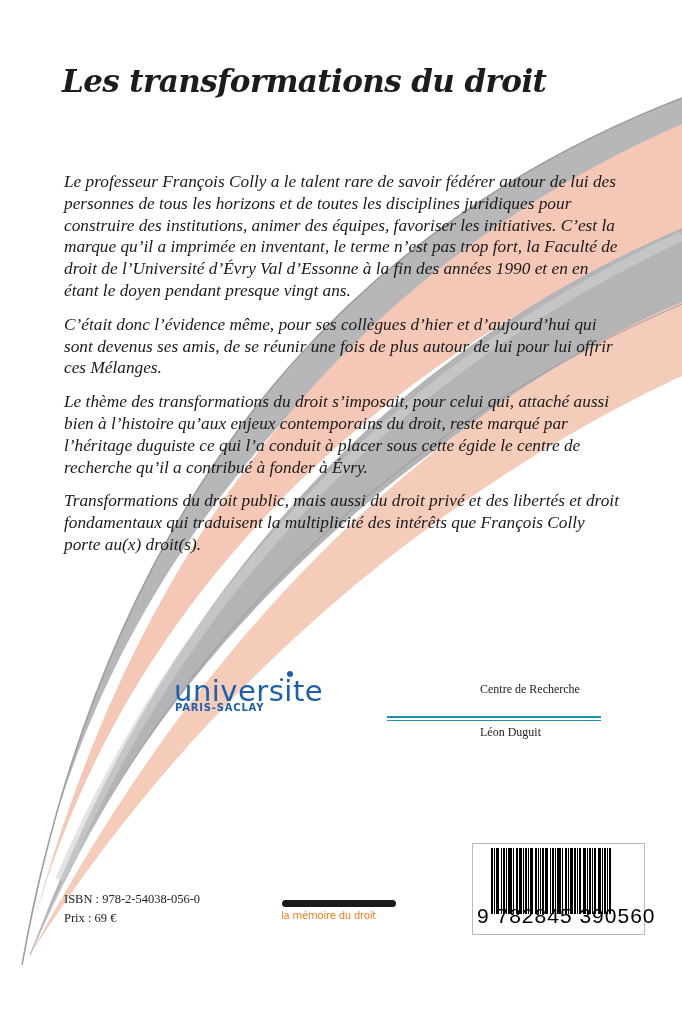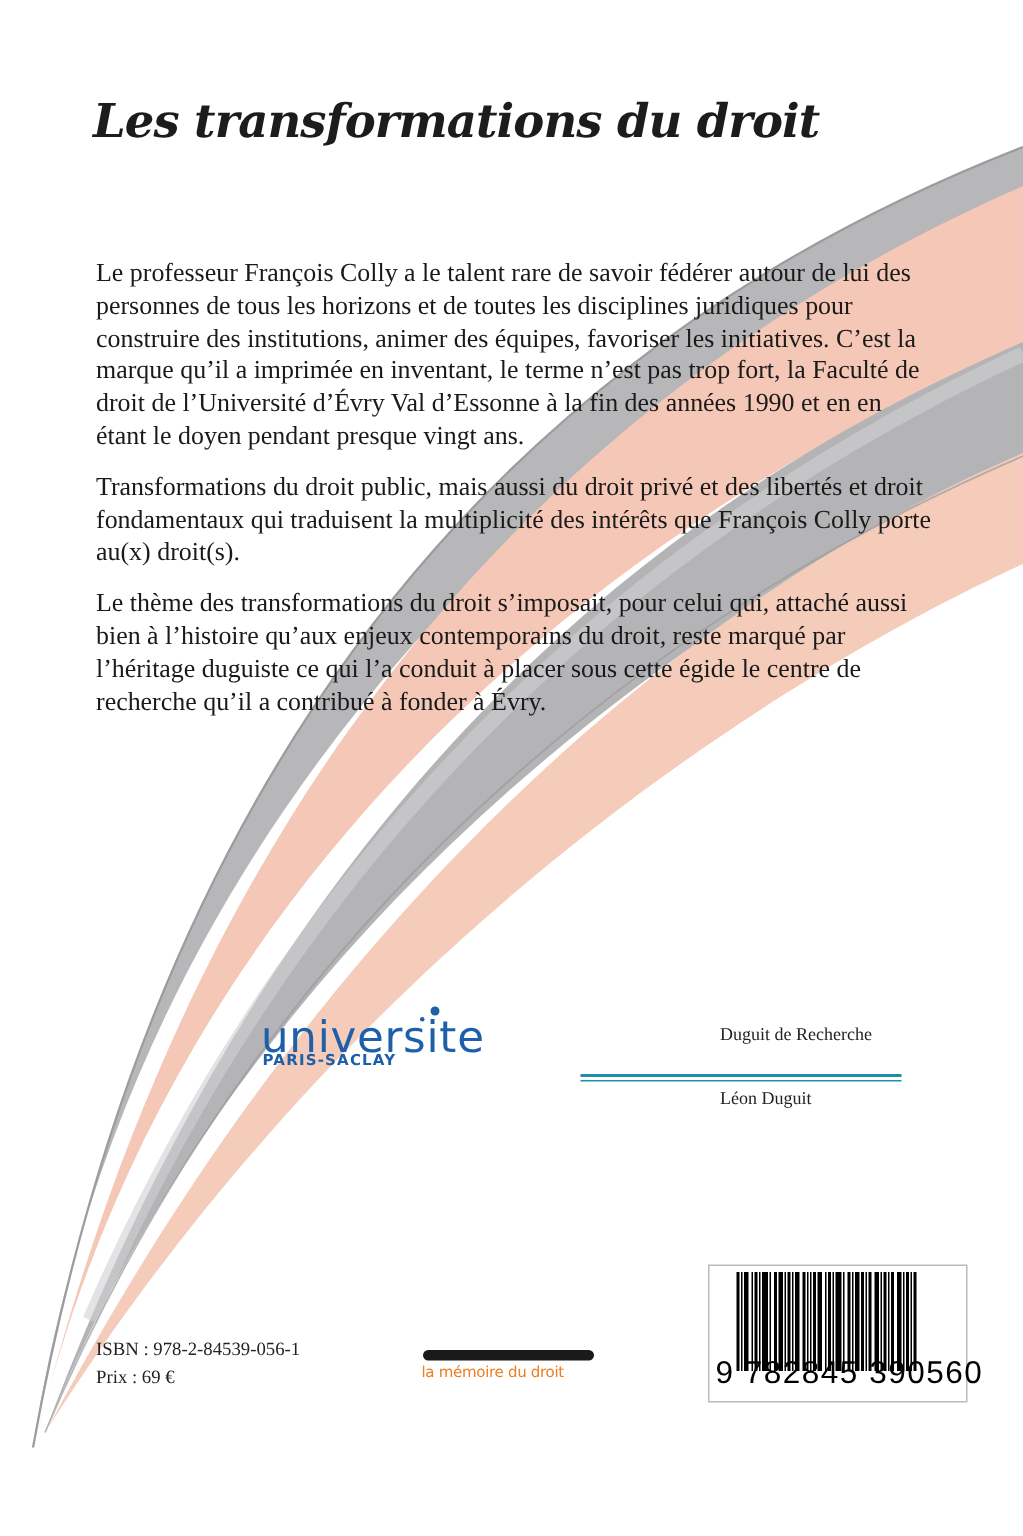--- a/index.html
+++ b/index.html
@@ -2,21 +2,21 @@
 <html><head>
   <meta charset="utf-8">
   <style>
     html, body { margin: 0; padding: 0; background: #ffffff; }
     body { width: 682px; height: 1024px; position: relative; overflow: hidden; font-family: "DejaVu Serif", serif; color: #1a1a1a; }
     .bg-arcs { position: absolute; left: 0; top: 0; width: 682px; height: 1024px; z-index: 0; }
     .content { position: absolute; left: 0; top: 0; width: 682px; height: 1024px; z-index: 1; }
     .title { position: absolute; left: 62px; top: 63px; margin: 0; font-family: "DejaVu Serif", serif; font-style: italic; font-weight: bold; font-size: 31px; letter-spacing: -0.6px; color: #1c1c1c; white-space: nowrap; }
     .subtitle { position: absolute; left: 63px; top: 108px; margin: 0; font-family: "Liberation Serif", serif; font-variant: small-caps; font-size: 19.5px; color: #222; white-space: nowrap; letter-spacing: -0.2px; }
     .body-text { position: absolute; left: 64px; top: 171px; width: 560px; font-family: "Liberation Serif", serif; font-size: 17.3px; line-height: 21.8px; color: #1a1a1a; }
-    .body-text p { margin: 0 0 12px 0; }
+    .body-text p { margin: 0 0 12px 0; font-style: italic; }
     .logo-evry { position: absolute; left: 66px; top: 655px; width: 120px; height: 70px; }
     .logo-paris-saclay { position: absolute; left: 172px; top: 668px; width: 130px; height: 50px; }
     .ps-univ { position: absolute; left: 2px; top: 6px; font-family: "DejaVu Sans", sans-serif; font-size: 29px; color: #1d5fa8; letter-spacing: 0.5px; }
     .ps-sub { position: absolute; left: 3px; top: 34px; font-family: "DejaVu Sans", sans-serif; font-weight: bold; font-size: 10px; color: #1d5fa8; letter-spacing: 0.8px; }
     .ps-dot1 { position: absolute; left: 115px; top: 3px; width: 6px; height: 6px; border-radius: 50%; background: #1d5fa8; }
     .ps-dot2 { position: absolute; left: 108px; top: 10px; width: 3px; height: 3px; border-radius: 50%; background: #1d5fa8; }
     .logo-crld { position: absolute; left: 385px; top: 676px; width: 218px; height: 48px; }
     .crld-big { position: absolute; left: 0; top: 0; font-family: "Liberation Serif", serif; font-size: 32px; color: #1a1a1a; letter-spacing: -0.5px; line-height: 36px; }
     .crld-line1 { position: absolute; left: 95px; top: 6px; font-family: "Liberation Serif", serif; font-size: 12px; color: #222; white-space: nowrap; }
     .crld-line2 { position: absolute; left: 95px; top: 21px; font-family: "Liberation Serif", serif; font-size: 12px; color: #222; white-space: nowrap; margin-top: 28px; }
@@ -48,41 +48,42 @@
 
   <path d="M682,98 C420,200 120,420 22,965" stroke="#9c9c9f" stroke-width="1.5" fill="none"></path>
   <path d="M682,304 C470,395 190,580 30,955" stroke="#9a9a9d" stroke-width="1.2" fill="none" opacity="0.7"></path>
 </svg>
 
 <div class="content">
   <h1 class="title">Les transformations du droit</h1>
 
   <div class="body-text">
     <p>Le professeur François Colly a le talent rare de savoir fédérer autour de lui des personnes de tous les horizons et de toutes les disciplines juridiques pour construire des institutions, animer des équipes, favoriser les initiatives. C’est la marque qu’il a imprimée en inventant, le terme n’est pas trop fort, la Faculté de droit de l’Université d’Évry Val d’Essonne à la fin des années 1990 et en en étant le doyen pendant presque vingt ans.</p>
+    <p>C’était donc l’évidence même, pour ses collègues d’hier et d’aujourd’hui qui sont devenus ses amis, de se réunir une fois de plus autour de lui pour lui offrir ces Mélanges.</p>
+    <p>Le thème des transformations du droit s’imposait, pour celui qui, attaché aussi bien à l’histoire qu’aux enjeux contemporains du droit, reste marqué par l’héritage duguiste ce qui l’a conduit à placer sous cette égide le centre de recherche qu’il a contribué à fonder à Évry.</p>
     <p>Transformations du droit public, mais aussi du droit privé et des libertés et droit fondamentaux qui traduisent la multiplicité des intérêts que François Colly porte au(x) droit(s).</p>
-    <p>Le thème des transformations du droit s’imposait, pour celui qui, attaché aussi bien à l’histoire qu’aux enjeux contemporains du droit, reste marqué par l’héritage duguiste ce qui l’a conduit à placer sous cette égide le centre de recherche qu’il a contribué à fonder à Évry.</p>
   </div>
 
 
   <div class="logo-paris-saclay">
     <span class="ps-univ">universite</span>
     <span class="ps-sub">PARIS-SACLAY</span>
     <span class="ps-dot1"></span>
     <span class="ps-dot2"></span>
   </div>
 
   <div class="logo-crld">
-    <span class="crld-line1">Duguit de Recherche</span>
+    <span class="crld-line1">Centre de Recherche</span>
     <span class="crld-line2">Léon Duguit</span>
     <span class="crld-rule1"></span>
     <span class="crld-rule2"></span>
   </div>
 
   <div class="isbn-block">
-    <div>ISBN : 978-2-84539-056-1</div>
+    <div>ISBN : 978-2-54038-056-0</div>
     <div>Prix : 69 €</div>
   </div>
 
   <div class="logo-mdd">
     <span class="mdd-bar"></span>
     <span class="mdd-tag">la mémoire du droit</span>
   </div>
 
   <div class="barcode">
     <div class="bars">

